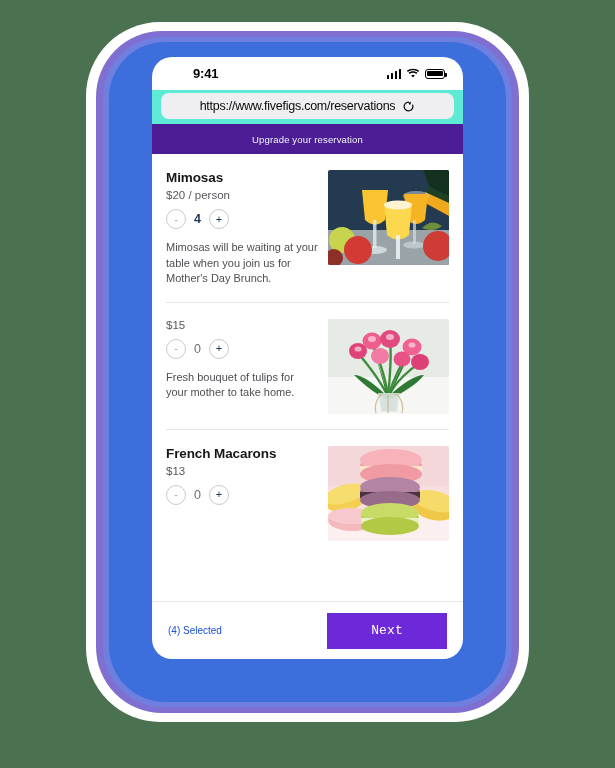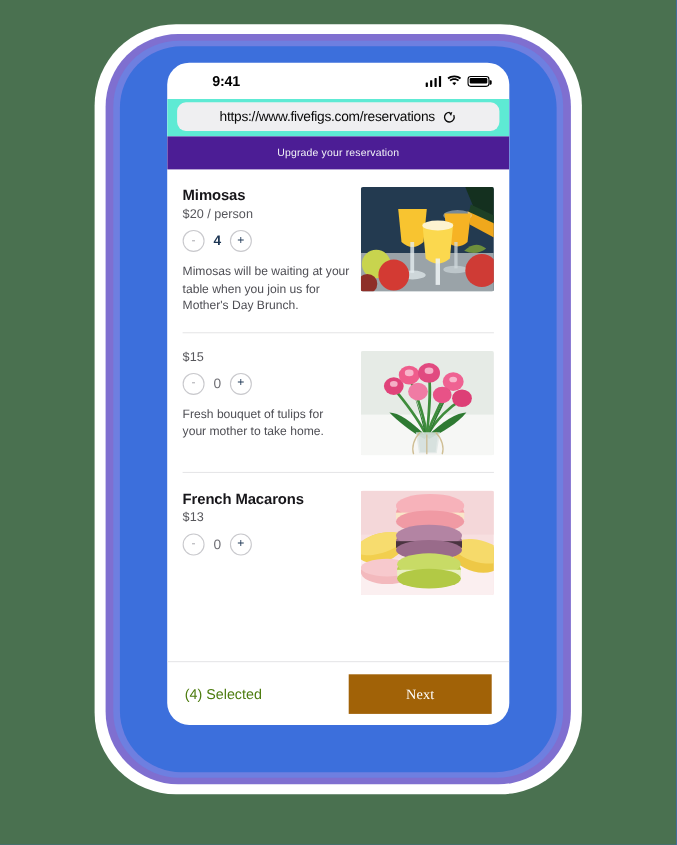--- a/index.html
+++ b/index.html
@@ -201,30 +201,30 @@
   
   .footer {
     flex: 0 0 58px;
     border-top: 1px solid #e6e6e8;
     display: flex;
     align-items: center;
     justify-content: space-between;
     padding: 0 16px;
   }
   .selected-count {
-    font-size: 13px;
-    color: #4d7c0f;
+    font-size: 10px;
+    color: #1d4ed8;
   }
   .next-btn {
-    width: 130px; height: 36px;
-    background: #a16207;
+    width: 120px; height: 36px;
+    background: #6d28d9;
     color: #ffffff;
     border: none;
     font-size: 13px;
-    font-family: Liberation Serif, serif;
+    font-family: Liberation Mono, monospace;
     cursor: pointer;
     letter-spacing: 0.1px;
   }
 </style>
 </head>
 <body>
 
 <div class="frame-outer"></div>
 <div class="frame-purple"></div>
 <div class="frame-periwinkle"></div>

